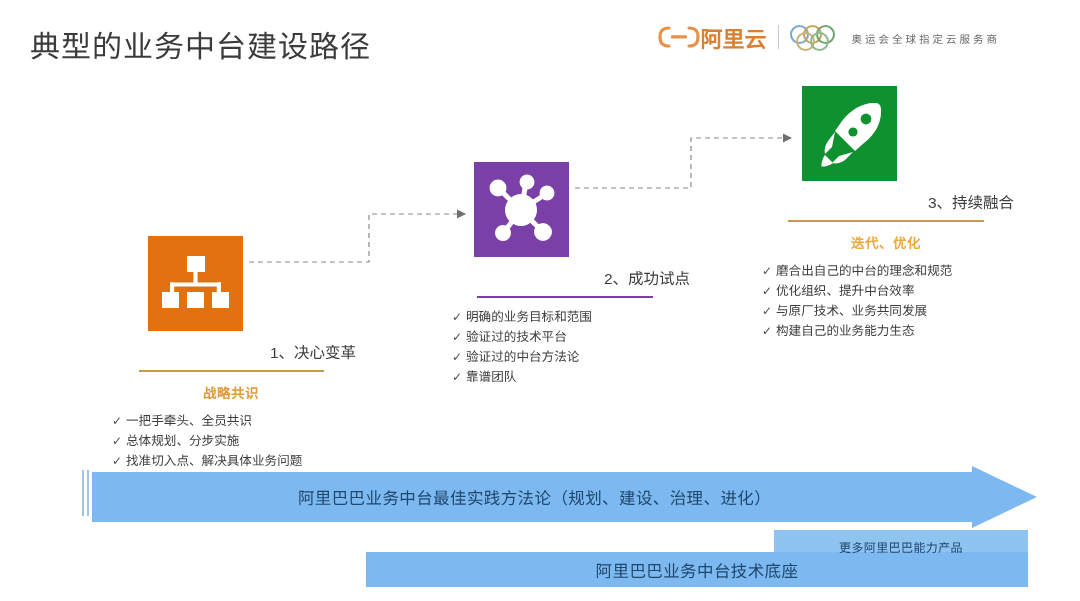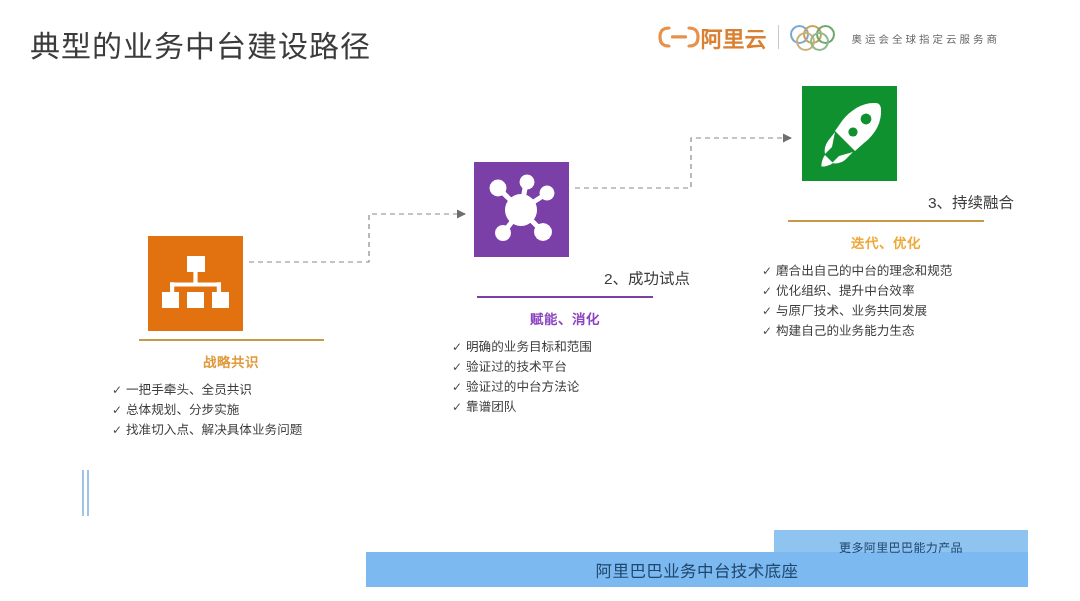--- a/index.html
+++ b/index.html
@@ -163,20 +163,21 @@
         <rect x="39" y="20" width="18" height="16" fill="#ffffff"></rect>
         <rect x="45.4" y="36" width="4.2" height="13" fill="#ffffff"></rect>
         <rect x="22" y="46.5" width="51" height="4" fill="#ffffff"></rect>
         <rect x="22" y="46.5" width="4.2" height="11" fill="#ffffff"></rect>
         <rect x="68.8" y="46.5" width="4.2" height="11" fill="#ffffff"></rect>
         <rect x="14" y="56" width="17" height="16" fill="#ffffff"></rect>
         <rect x="39" y="56" width="17" height="16" fill="#ffffff"></rect>
         <rect x="64" y="56" width="17" height="16" fill="#ffffff"></rect>
       </svg>
     </div>
+    <div class="step-title">1、决心变革</div>
     <div class="step-rule"></div>
     <div class="step-sub">战略共识</div>
     <div class="bullets">
       <div class="bullet">
         <span class="tick">✓</span>
         <span>一把手牵头、全员共识</span>
       </div>
       <div class="bullet">
         <span class="tick">✓</span>
         <span>总体规划、分步实施</span>
@@ -202,21 +203,20 @@
         <circle cx="47" cy="48" r="16" fill="#ffffff"></circle>
         <circle cx="24" cy="26" r="8.5" fill="#ffffff"></circle>
         <circle cx="53" cy="20" r="7.5" fill="#ffffff"></circle>
         <circle cx="73" cy="31" r="7.5" fill="#ffffff"></circle>
         <circle cx="29" cy="71" r="8" fill="#ffffff"></circle>
         <circle cx="69" cy="70" r="9" fill="#ffffff"></circle>
       </svg>
     </div>
     <div class="step-title">2、成功试点</div>
     <div class="step-rule"></div>
-    <div class="step-sub">赋能、消化</div>
     <div class="bullets">
       <div class="bullet">
         <span class="tick">✓</span>
         <span>明确的业务目标和范围</span>
       </div>
       <div class="bullet">
         <span class="tick">✓</span>
         <span>验证过的技术平台</span>
       </div>
       <div class="bullet">
@@ -265,20 +265,26 @@
         <span>构建自己的业务能力生态</span>
       </div>
     </div>
   </div>
 
   <div class="tick-marks">
     <span class="tickline" style="left:0;top:0;"></span>
     <span class="tickline" style="left:5px;top:0;"></span>
   </div>
 
+  <div class="bar" id="bar-arrow">
+    <svg class="arrow-bg" width="945" height="62" viewBox="0 0 945 62" preserveAspectRatio="none" aria-hidden="true">
+      <path d="M0,6 L880,6 L880,0 L945,31 L880,62 L880,56 L0,56 Z" fill="#7CB9F0"></path>
+    </svg>
+    <span class="bar-text">阿里巴巴业务中台最佳实践方法论（规划、建设、治理、进化）</span>
+  </div>
 
   <div class="bar" id="bar-more">
     <span class="bar-text">更多阿里巴巴能力产品</span>
   </div>
 
   <div class="bar" id="bar-base">
     <span class="bar-text">阿里巴巴业务中台技术底座</span>
   </div>
 
 </div>

